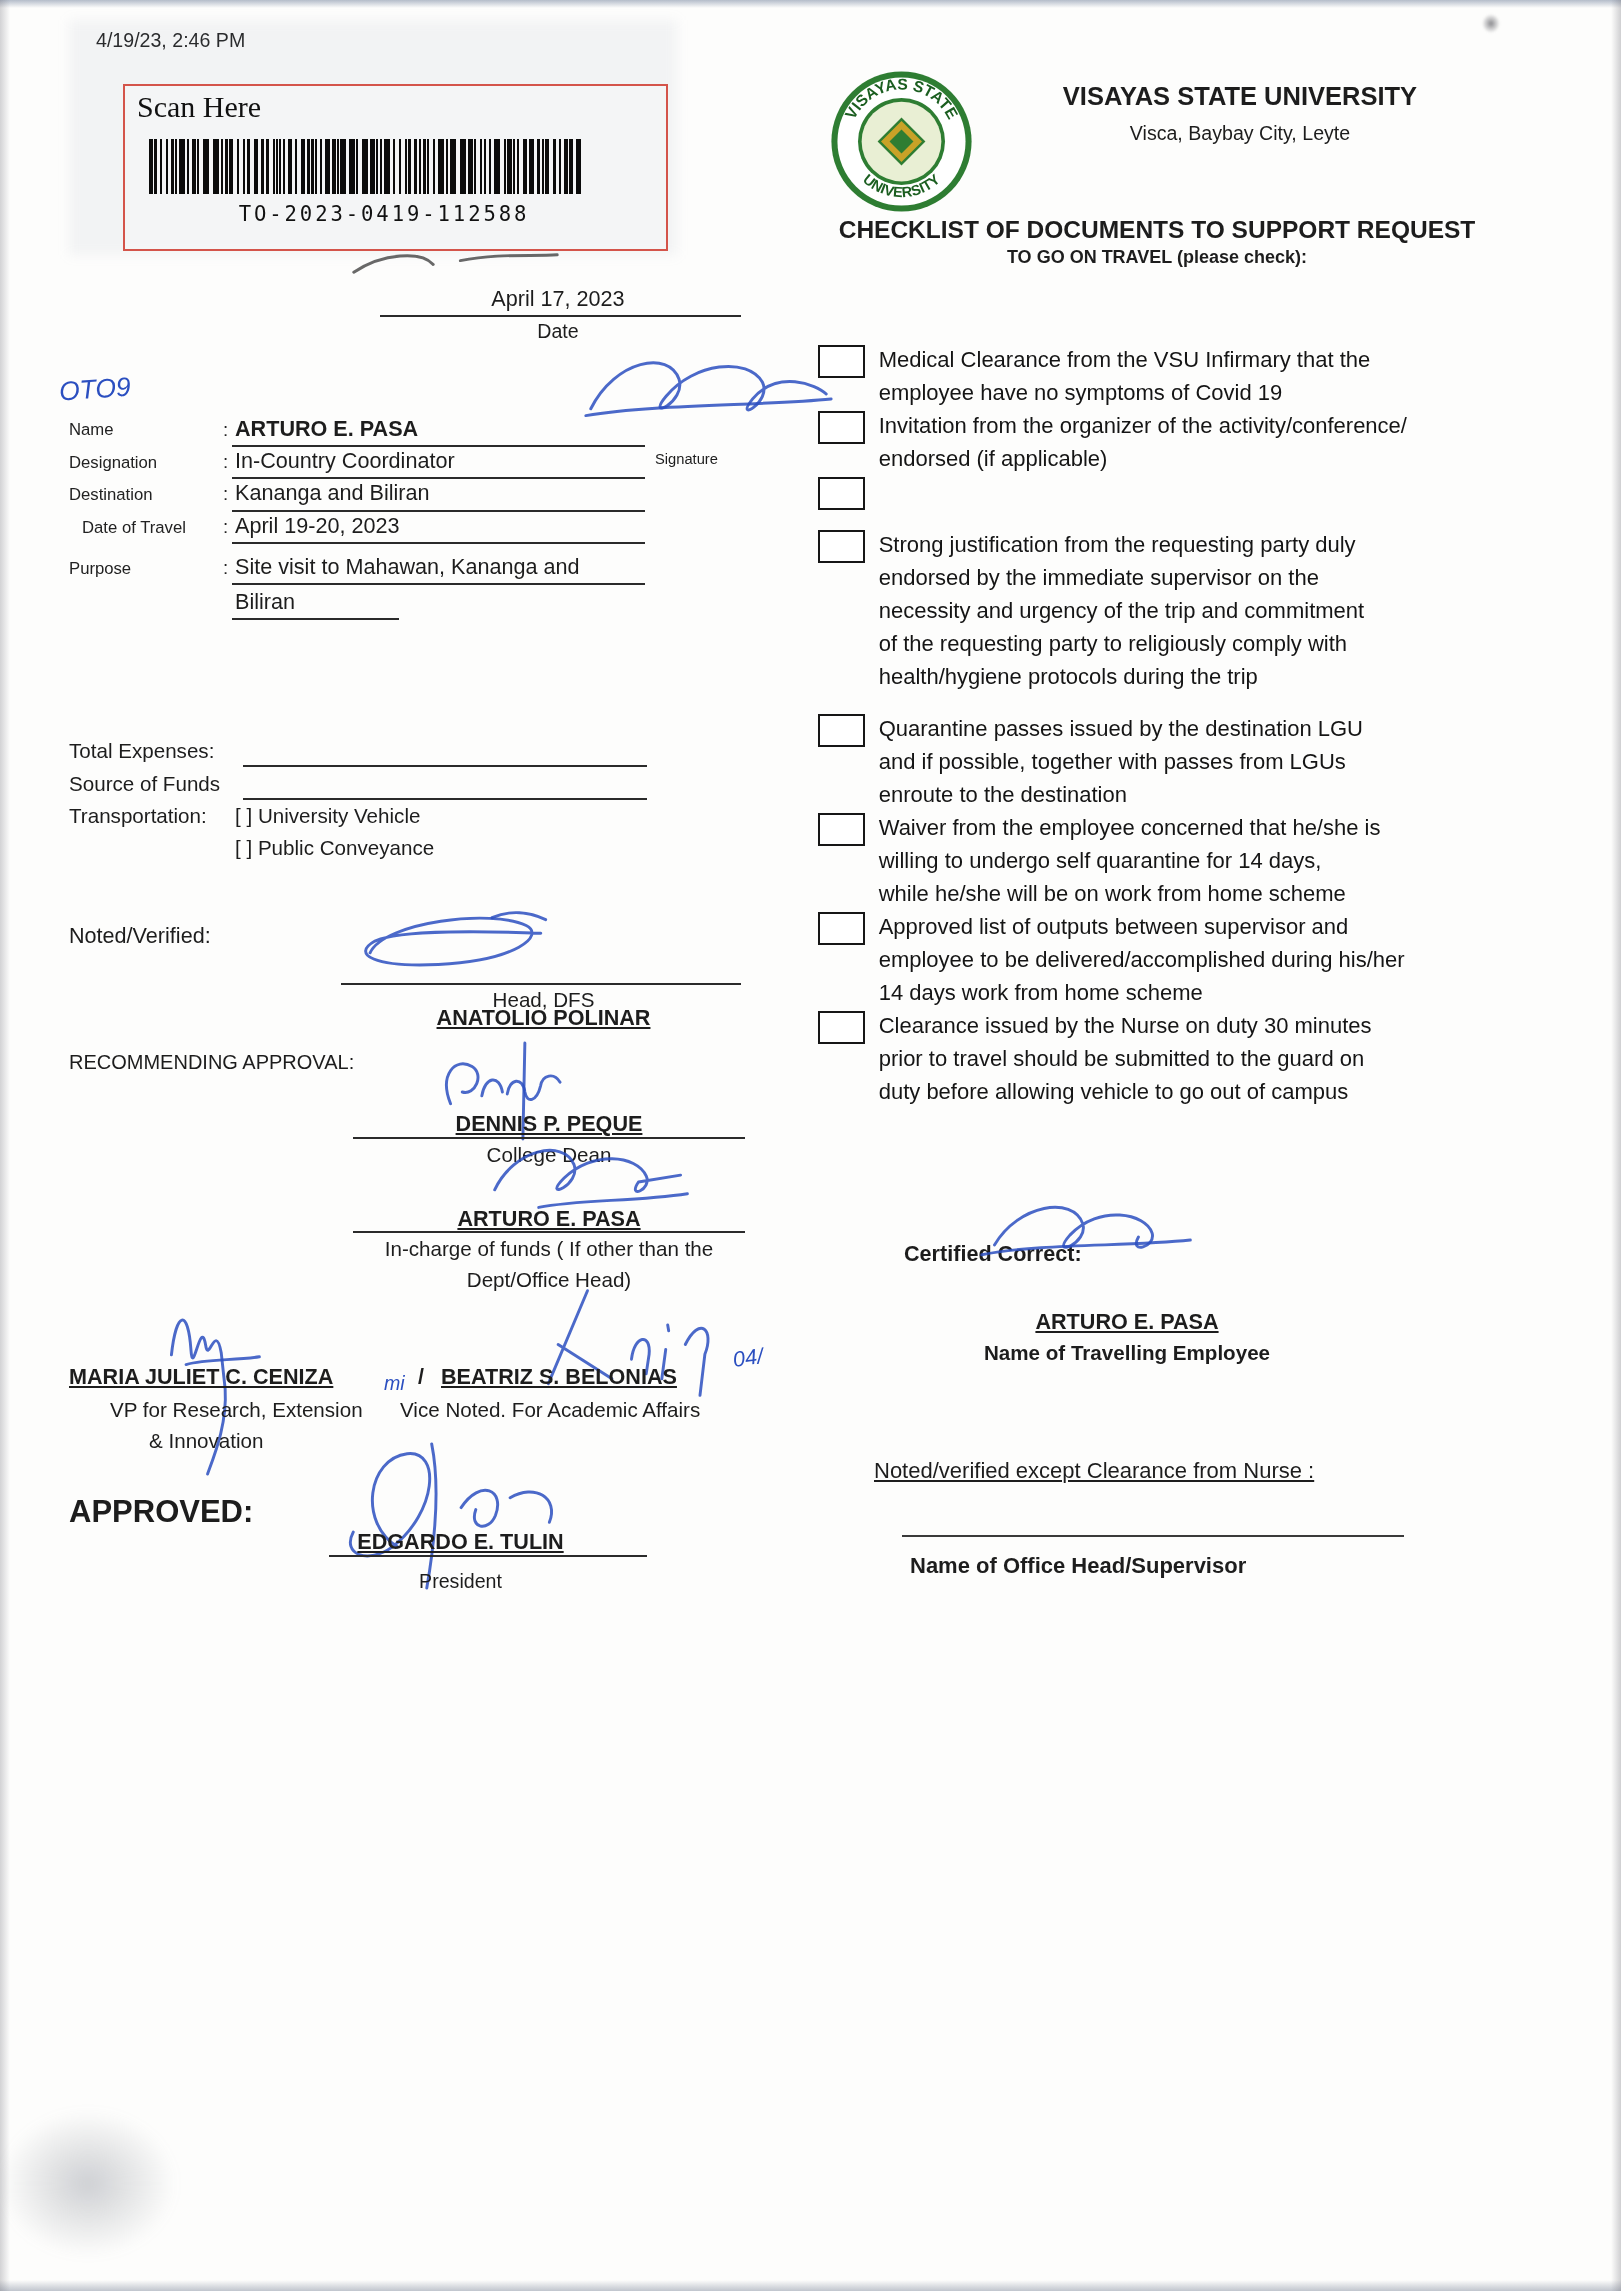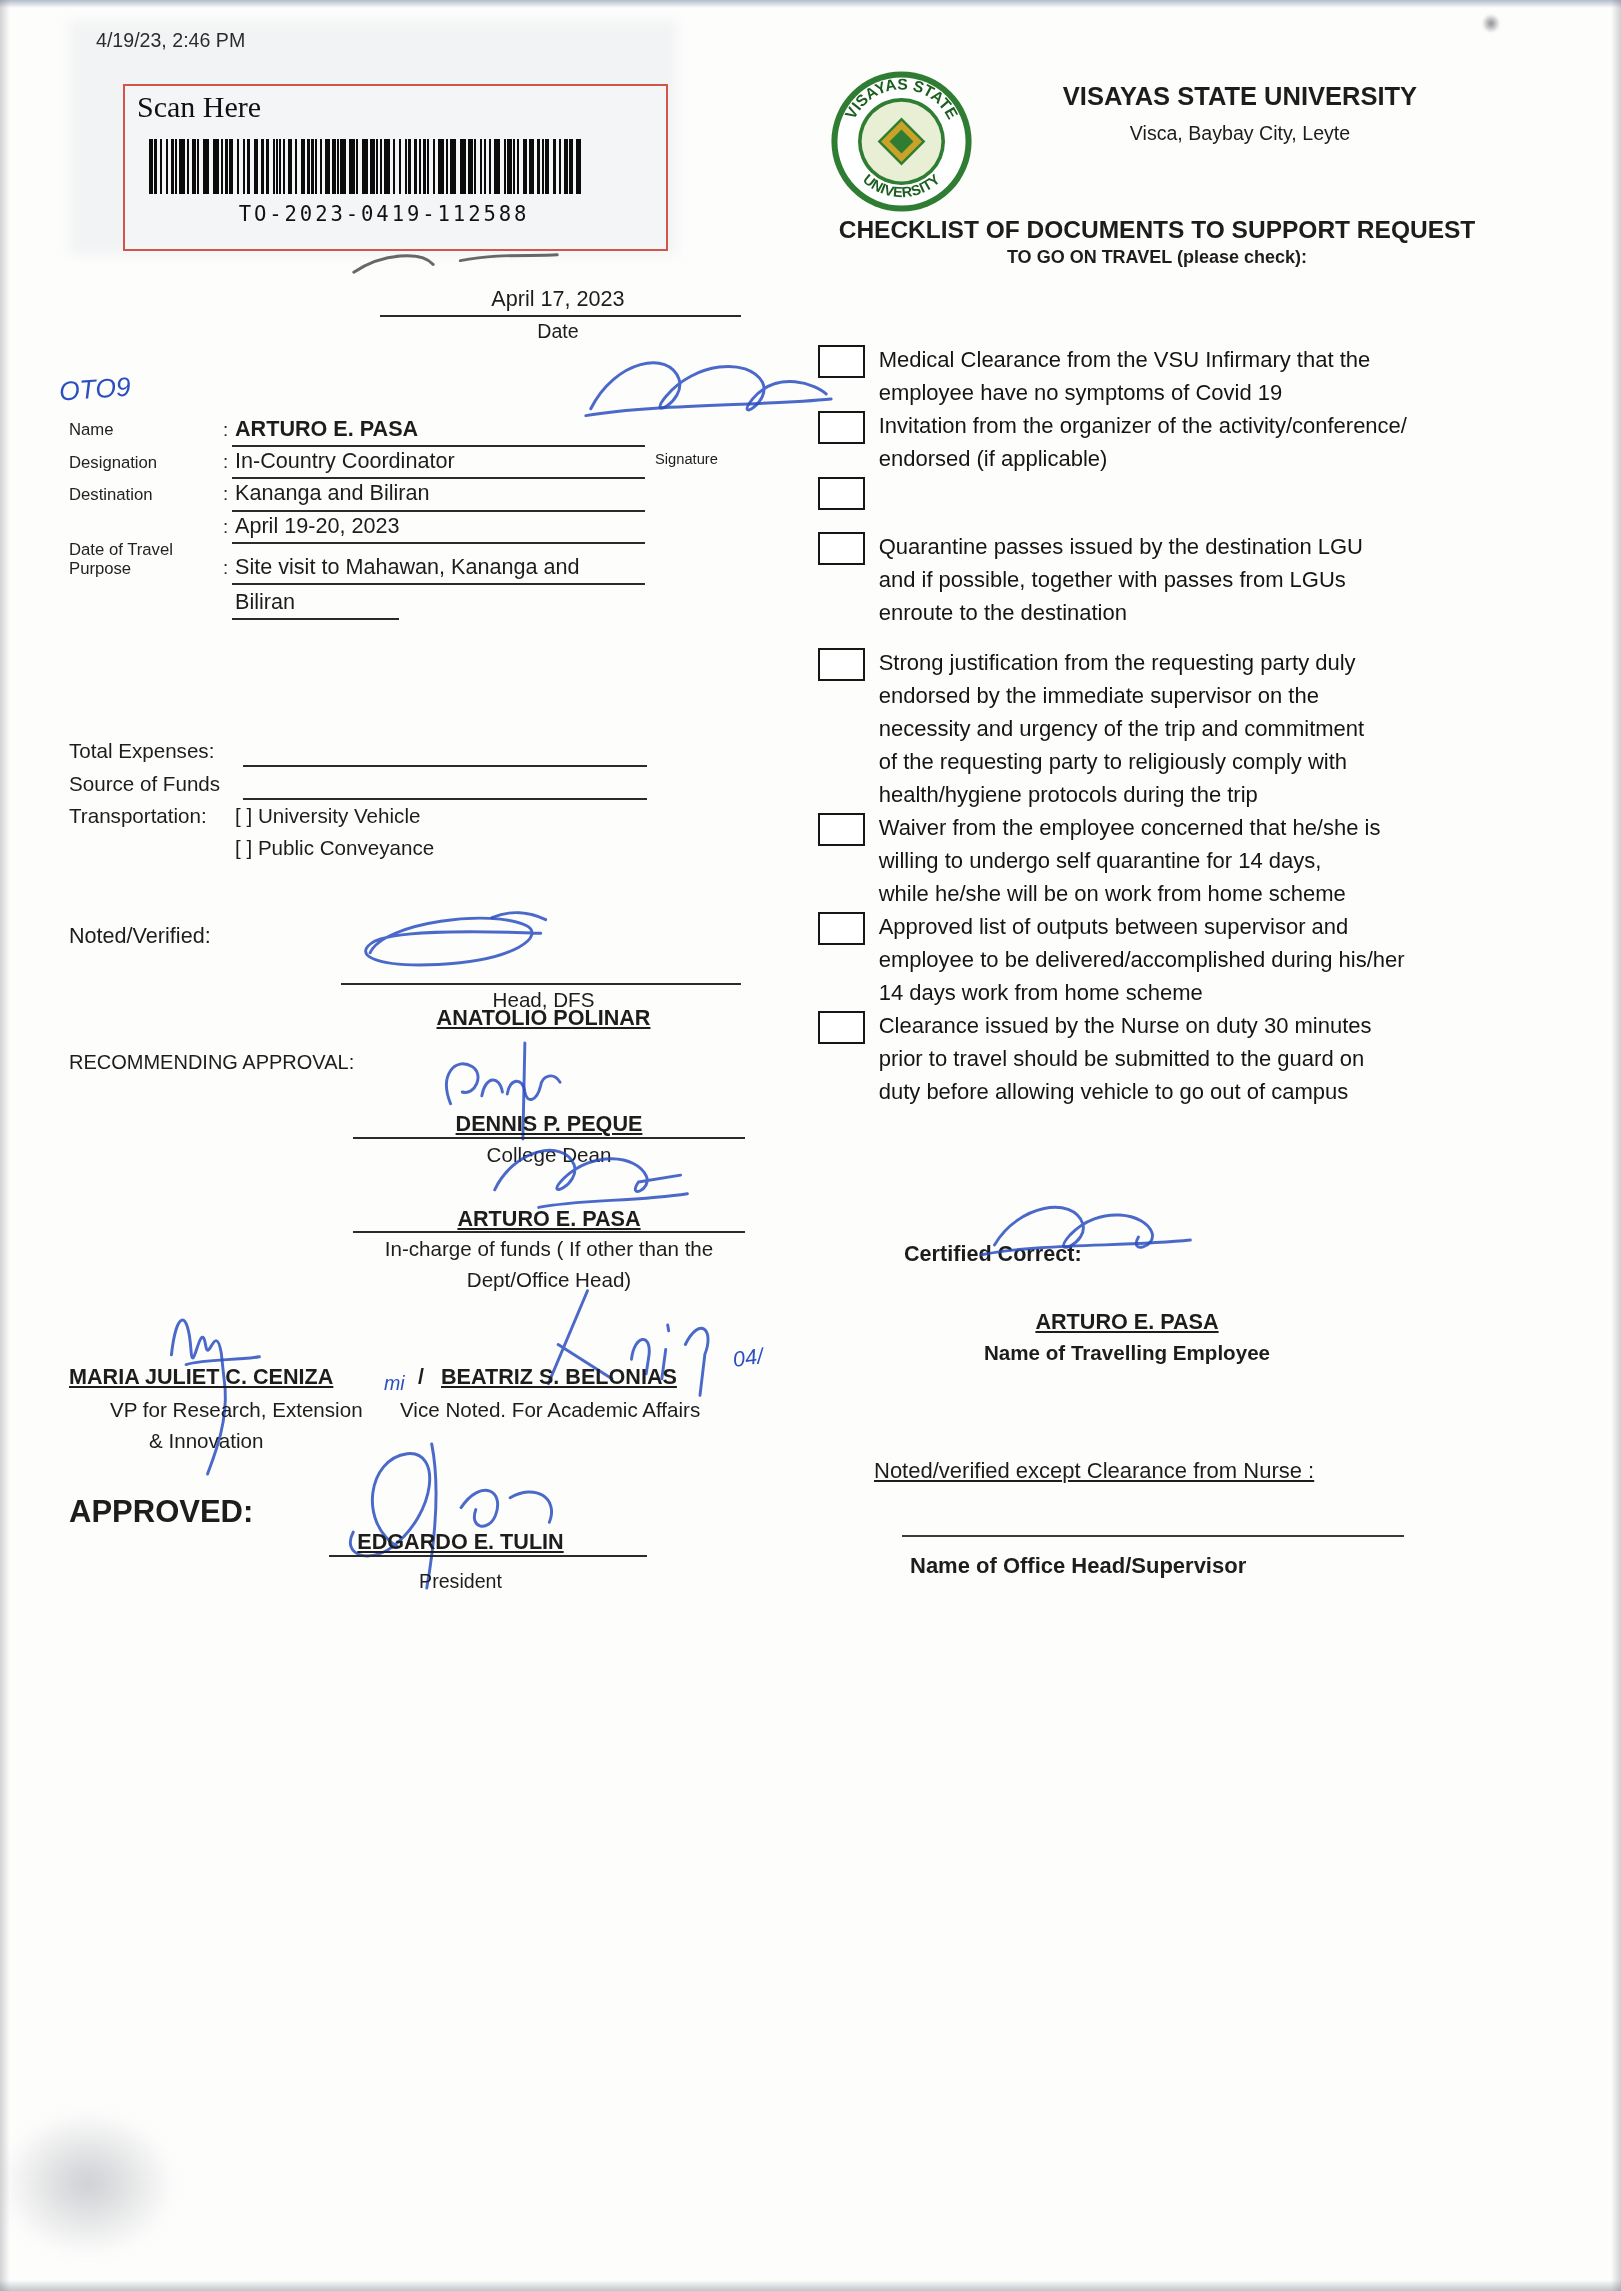--- a/index.html
+++ b/index.html
@@ -84,21 +84,21 @@
   </div>
 
   <div>
     <span class="abs lbl" style="left:69px;top:485px;">Destination</span>
     <span class="abs lbl" style="left:223px;top:483px;font-size:18.6px;">:</span>
     <span class="abs val" style="left:235px;top:480px;">Kananga and Biliran</span>
     <div class="hline" style="left:232px;top:510px;width:413px;"></div>
   </div>
 
   <div>
-    <span class="abs lbl" style="left:69px;top:518px;margin-top:22px;">Date of Travel</span>
+    <span class="abs lbl" style="left:82px;top:518px;">Date of Travel</span>
     <span class="abs lbl" style="left:223px;top:516px;font-size:18.6px;">:</span>
     <span class="abs val" style="left:235px;top:513px;">April 19-20, 2023</span>
     <div class="hline" style="left:232px;top:542px;width:413px;"></div>
   </div>
 
   <div>
     <span class="abs lbl" style="left:69px;top:559px;">Purpose</span>
     <span class="abs lbl" style="left:223px;top:557px;font-size:18.6px;">:</span>
     <span class="abs val" style="left:235px;top:554px;">Site visit to Mahawan, Kananga and</span>
     <div class="hline" style="left:232px;top:583px;width:413px;"></div>
@@ -208,34 +208,34 @@
 employee have no symptoms of Covid 19</div>
     </div>
     <div class="clitem">
       <div class="cbx"></div>
       <div class="itx">Invitation from the organizer of the activity/conference/
 endorsed (if applicable)</div>
     </div>
     <div class="clitem">
       <div class="cbx"></div>
     </div>
-    <div class="clitem" style="margin-top:19.6px;">
-      <div class="cbx"></div>
-      <div class="itx">Quarantine passes issued by the destination LGU
-and if possible, together with passes from LGUs
-enroute to the destination</div>
-    </div>
     <div class="clitem" style="margin-top:17.6px;">
       <div class="cbx"></div>
       <div class="itx">Strong justification from the requesting party duly
 endorsed by the immediate supervisor on the
 necessity and urgency of the trip and commitment
 of the requesting party to religiously comply with
 health/hygiene protocols during the trip</div>
     </div>
+    <div class="clitem" style="margin-top:19.6px;">
+      <div class="cbx"></div>
+      <div class="itx">Quarantine passes issued by the destination LGU
+and if possible, together with passes from LGUs
+enroute to the destination</div>
+    </div>
     <div class="clitem">
       <div class="cbx"></div>
       <div class="itx">Waiver from the employee concerned that he/she is
 willing to undergo self quarantine for 14 days,
 while he/she will be on work from home scheme</div>
     </div>
     <div class="clitem">
       <div class="cbx"></div>
       <div class="itx">Approved list of outputs between supervisor and
 employee to be delivered/accomplished during his/her

